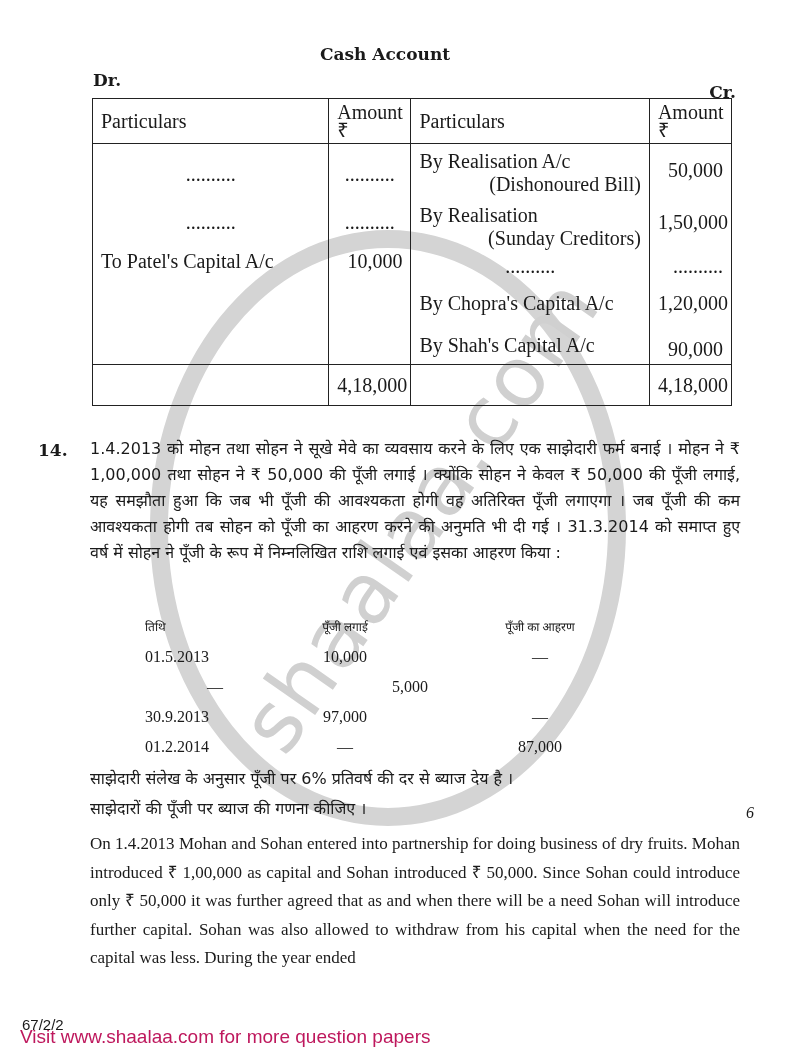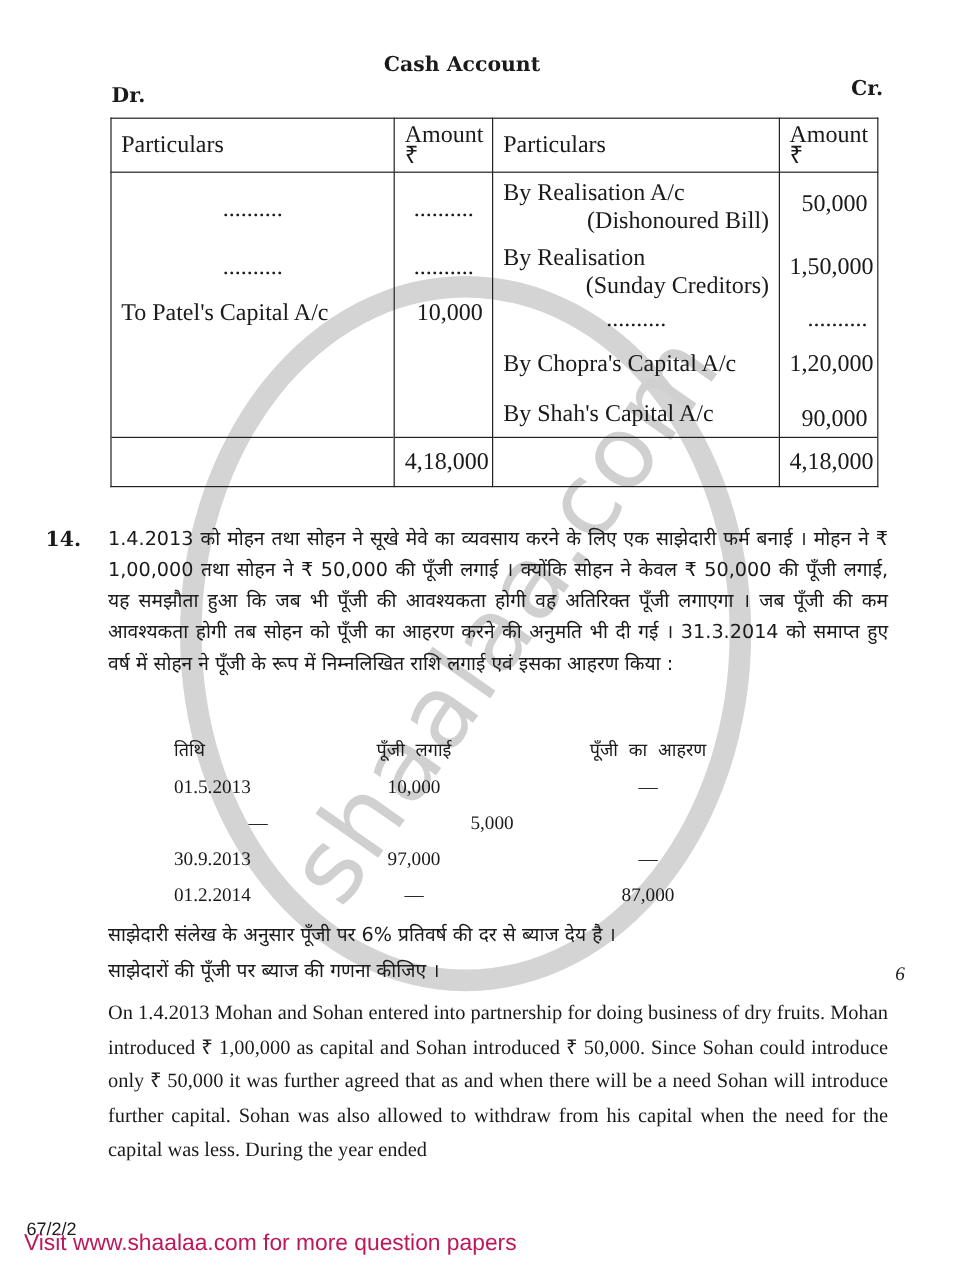--- a/index.html
+++ b/index.html
@@ -18,21 +18,21 @@
       transform: rotate(-55deg);
       font-family: "DejaVu Sans", "Liberation Sans", sans-serif;
       font-size: 84px; color: #d0d0d0; z-index: 0; pointer-events: none; letter-spacing: 2px;
     }
     .content { position: relative; z-index: 1; }
     .acct-title {
       position: absolute; left: 0; width: 770px; top: 44px; text-align: center;
       font-weight: bold; font-size: 17px;
     }
     .dr { position: absolute; left: 93px; top: 70px; font-weight: bold; font-size: 17px; }
-    .cr { position: absolute; left: 700px; width: 36px; text-align: right; top: 64px; font-weight: bold; font-size: 17px; }
+    .cr { position: absolute; left: 700px; width: 36px; text-align: right; top: 82px; font-weight: bold; font-size: 17px; }
     table.ledger {
       position: absolute; left: 92px; top: 98px; width: 640px;
       border-collapse: collapse; font-size: 20px; table-layout: fixed;
       font-family: "Liberation Serif", serif;
     }
     table.ledger td { border-left: 1.5px solid #222; border-right: 1.5px solid #222; vertical-align: top; padding: 0 8px; }
     table.ledger tr.head td { border: 1.5px solid #222; height: 44px; vertical-align: middle; }
     table.ledger tr.total td { border: 1.5px solid #222; height: 40px; vertical-align: middle; }
     .col-p1 { width: 210px; }
     .col-a1 { width: 73px; }
@@ -47,21 +47,21 @@
     .hindi {
       position: absolute; left: 90px; width: 650px; font-size: 16px; line-height: 26px;
       text-align: justify; font-family: "DejaVu Sans", sans-serif;
     }
     .hindi p { margin: 0; }
     .cap-table { position: absolute; left: 145px; top: 612px; font-size: 16px; font-family: "Liberation Serif", serif; }
     .cap-row { display: flex; height: 30px; line-height: 30px; }
     .cap-c1 { width: 130px; }
     .cap-c2 { width: 140px; text-align: center; }
     .cap-c3 { width: 250px; text-align: center; }
-    .cap-head { font-family: Liberation Mono, monospace; font-size: 15px; }
+    .cap-head { font-family: Liberation Serif, serif; font-size: 12px; }
     .marks { position: absolute; left: 746px; top: 804px; font-style: italic; font-size: 16px; font-family: "Liberation Serif", serif; }
     .english {
       position: absolute; left: 90px; top: 830px; width: 650px;
       font-size: 17px; line-height: 28.5px; text-align: justify;
       font-family: "Liberation Serif", serif;
     }
     .english p { margin: 0; }
     .footer-code { position: absolute; left: 22px; top: 1016px; font-family: "Liberation Sans", sans-serif; font-size: 15px; }
     .footer-page { position: absolute; left: 390px; top: 1060px; font-family: "Liberation Sans", sans-serif; font-size: 15px; }
     .footer-visit { position: absolute; left: 20px; top: 1026px; font-family: "Liberation Sans", sans-serif; font-size: 19px; color: #be185d; }

